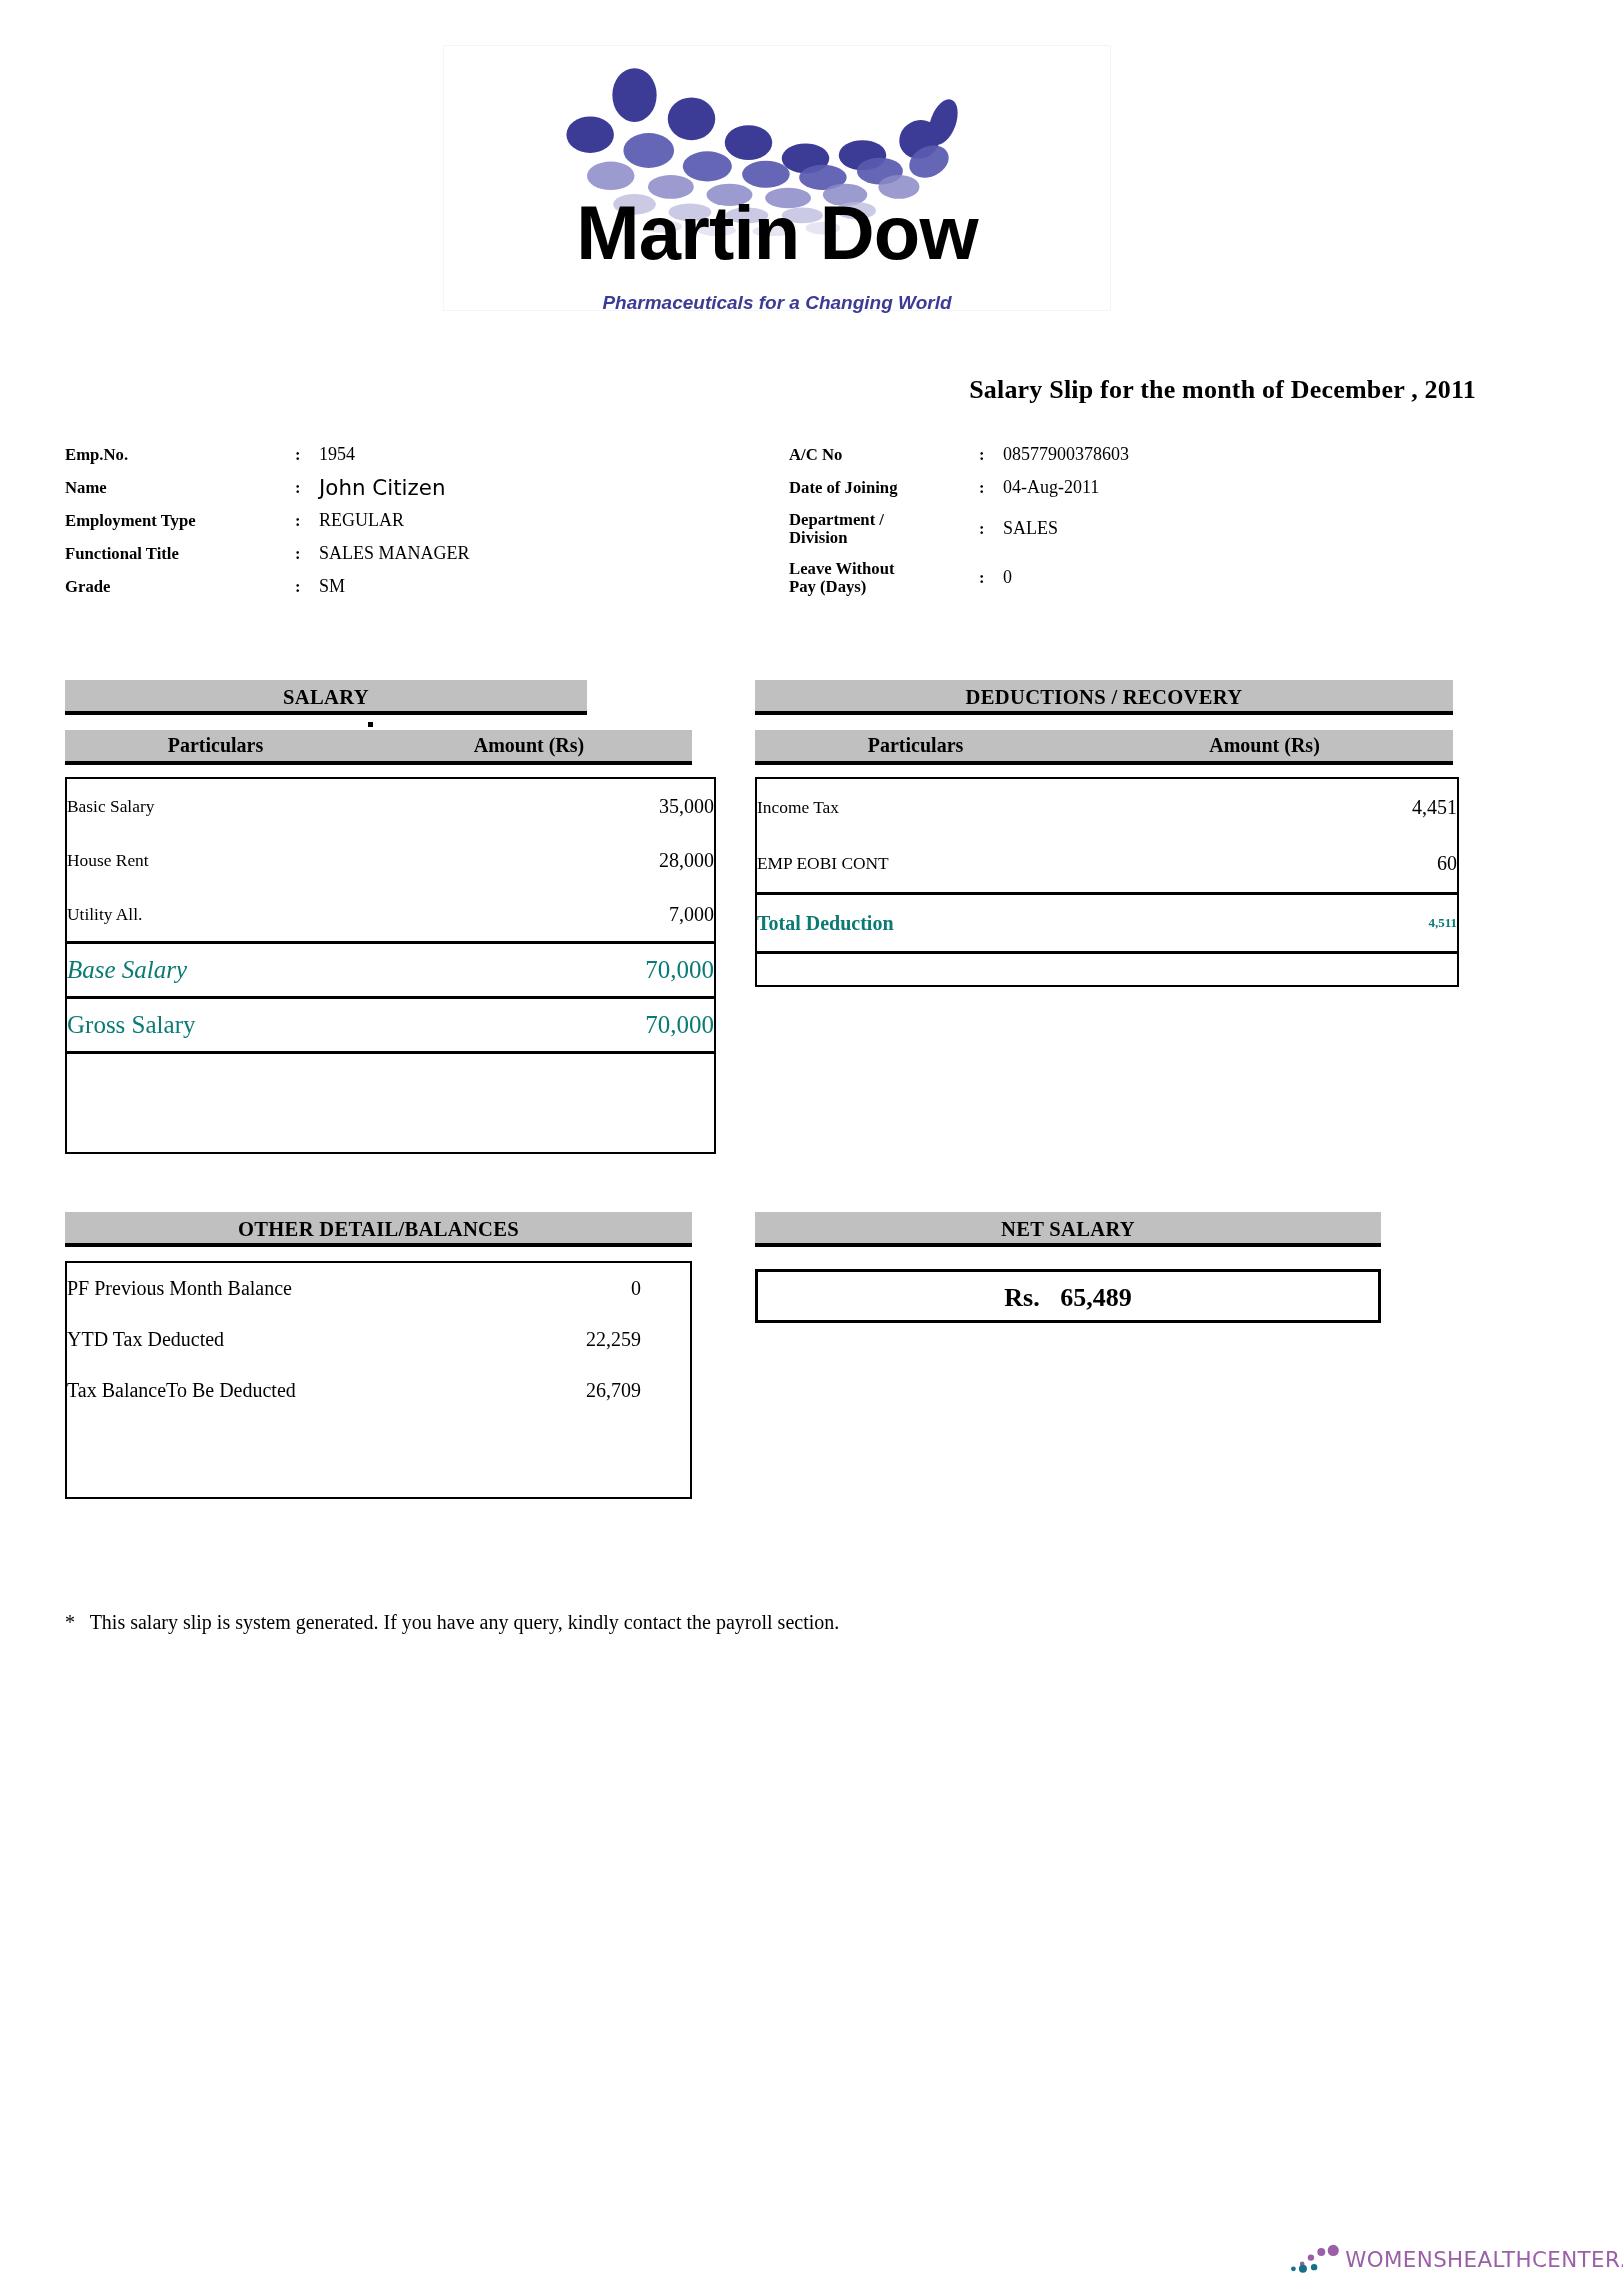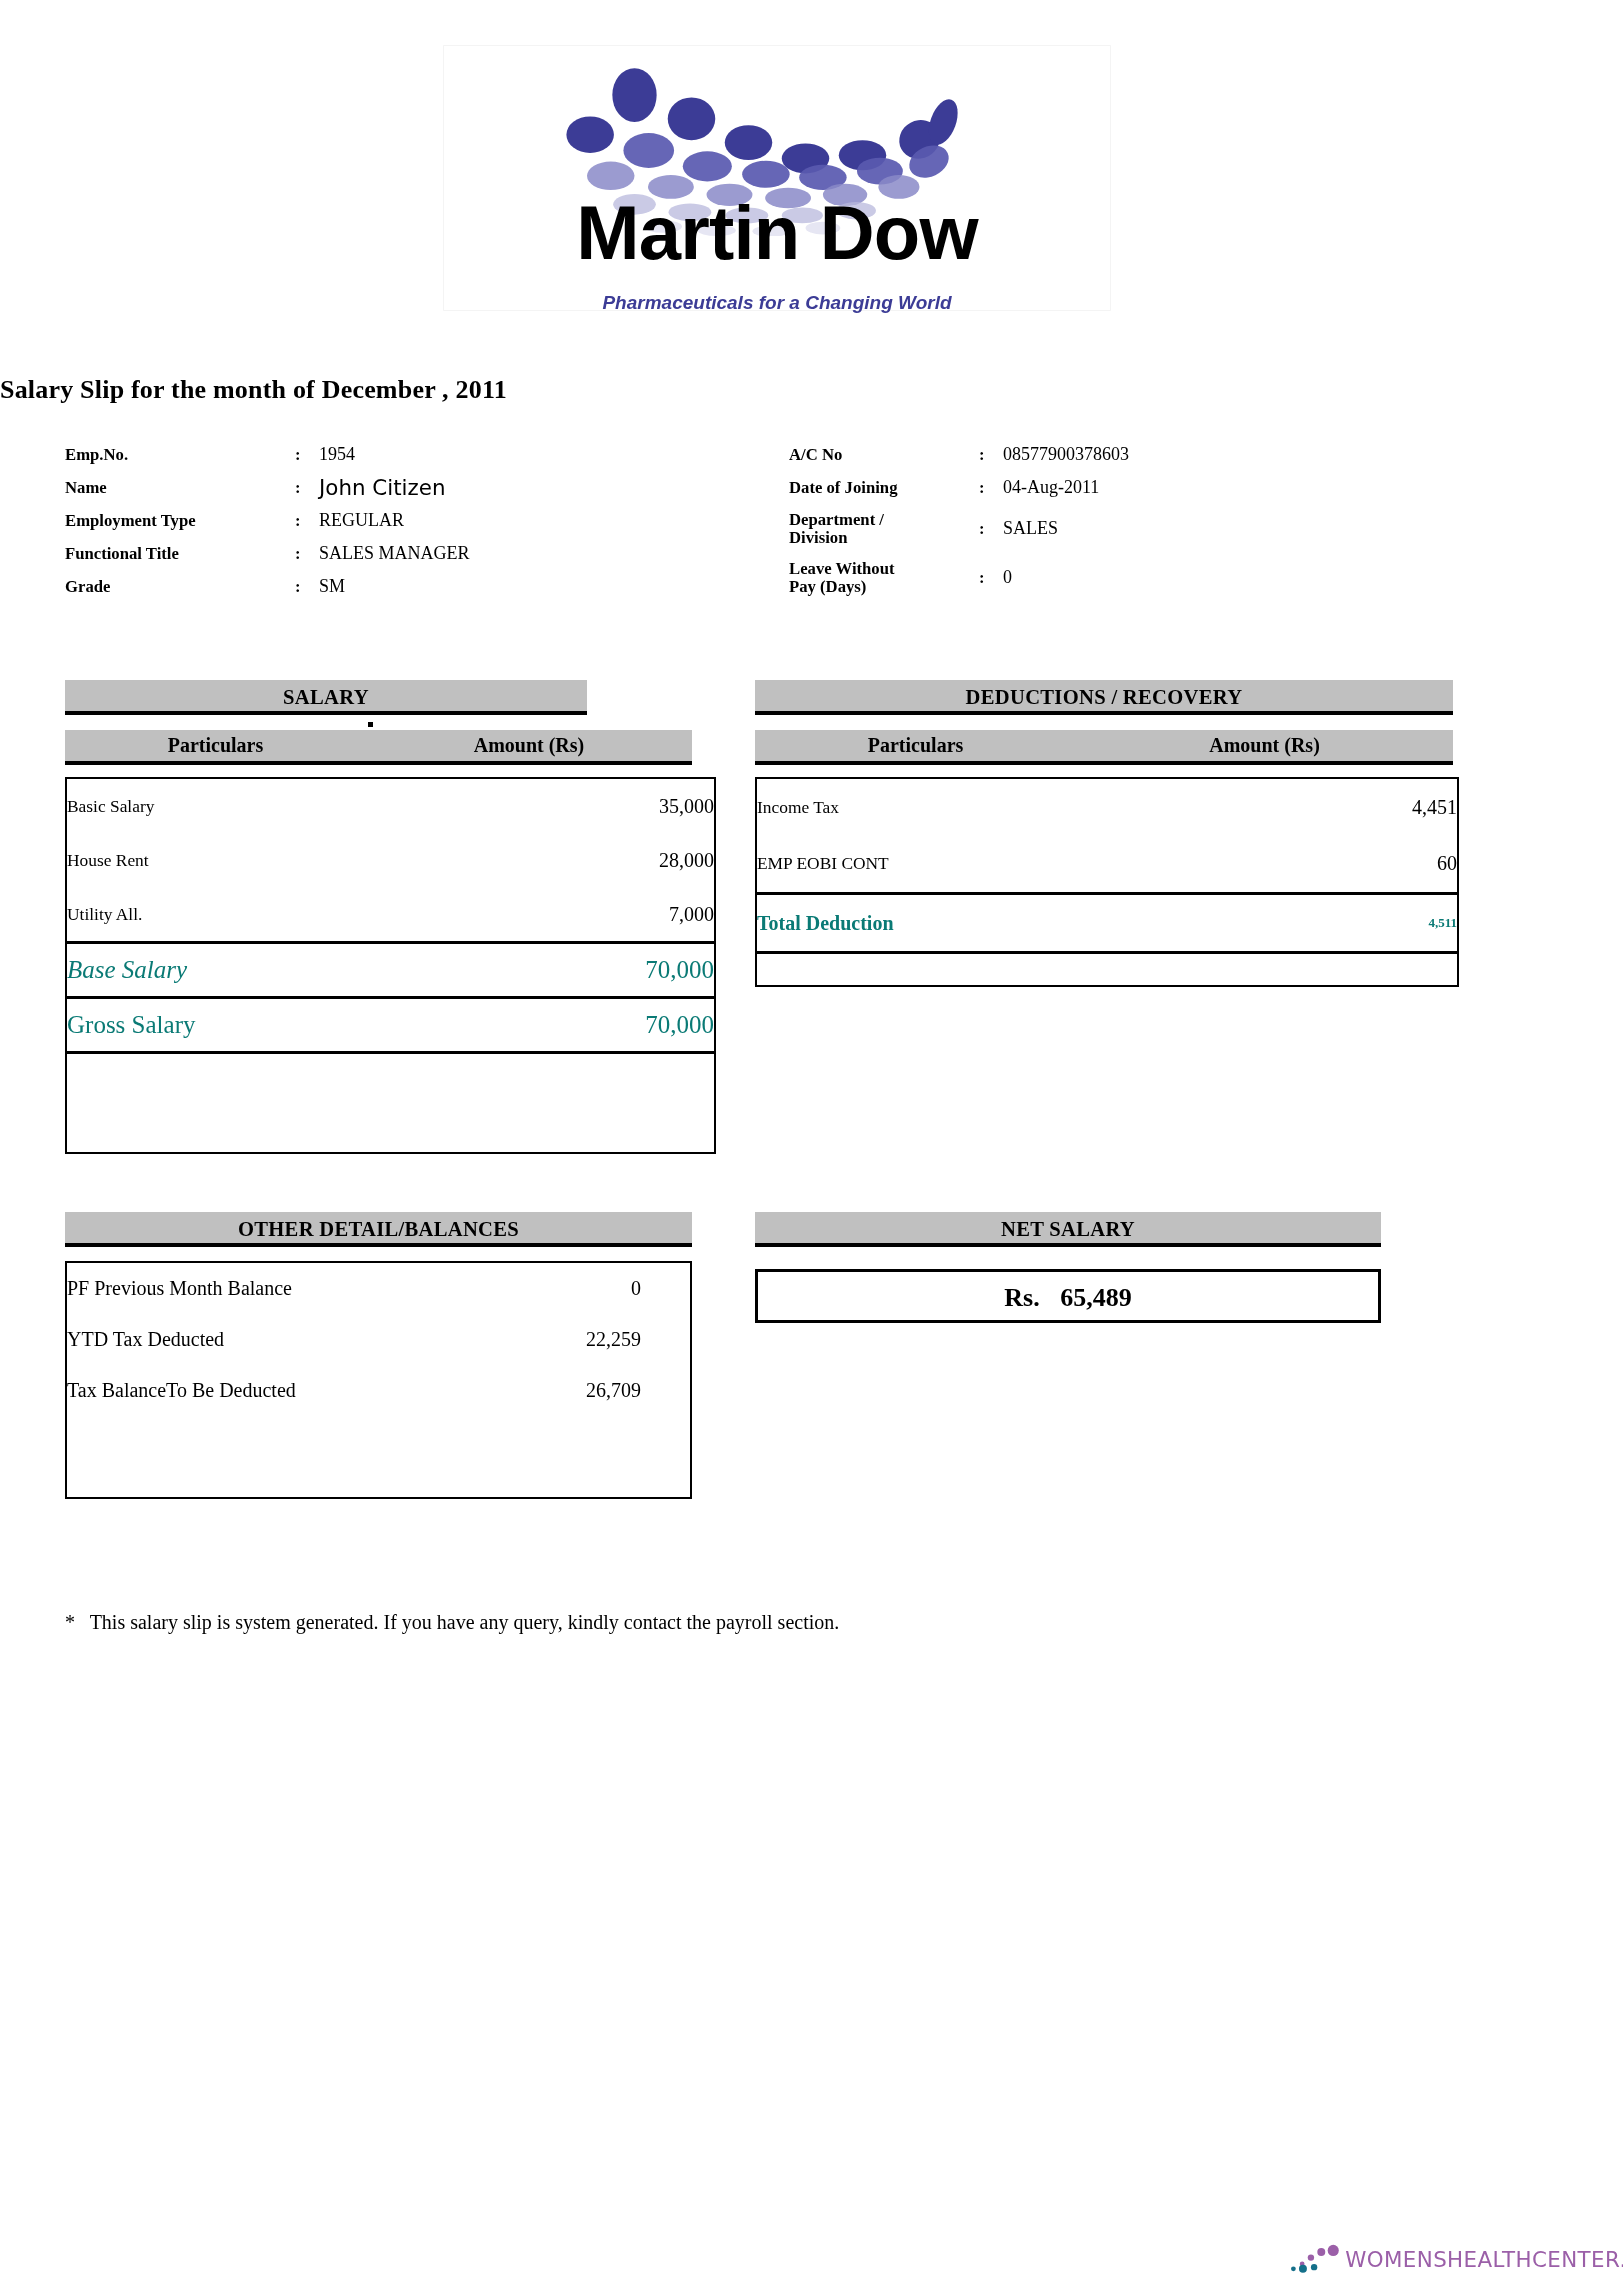--- a/index.html
+++ b/index.html
@@ -51,24 +51,25 @@
     color: #3c3c96;
     line-height: 1;
   }
 
   
   #doc-title {
     position: absolute;
     left: 0;
     top: 375px;
     width: 1440px;
-    text-align: left;
+    text-align: right;
     font-size: 26px;
     font-weight: bold;
     letter-spacing: 0.2px;
+    padding-left: 36px;
   }
 
   
   .info-table {
     position: absolute;
     border-collapse: collapse;
     font-size: 17.4px;
   }
   #info-left  { left: 65px;  top: 438px; width: 650px; }
   #info-right { left: 789px; top: 438px; width: 555px; }

